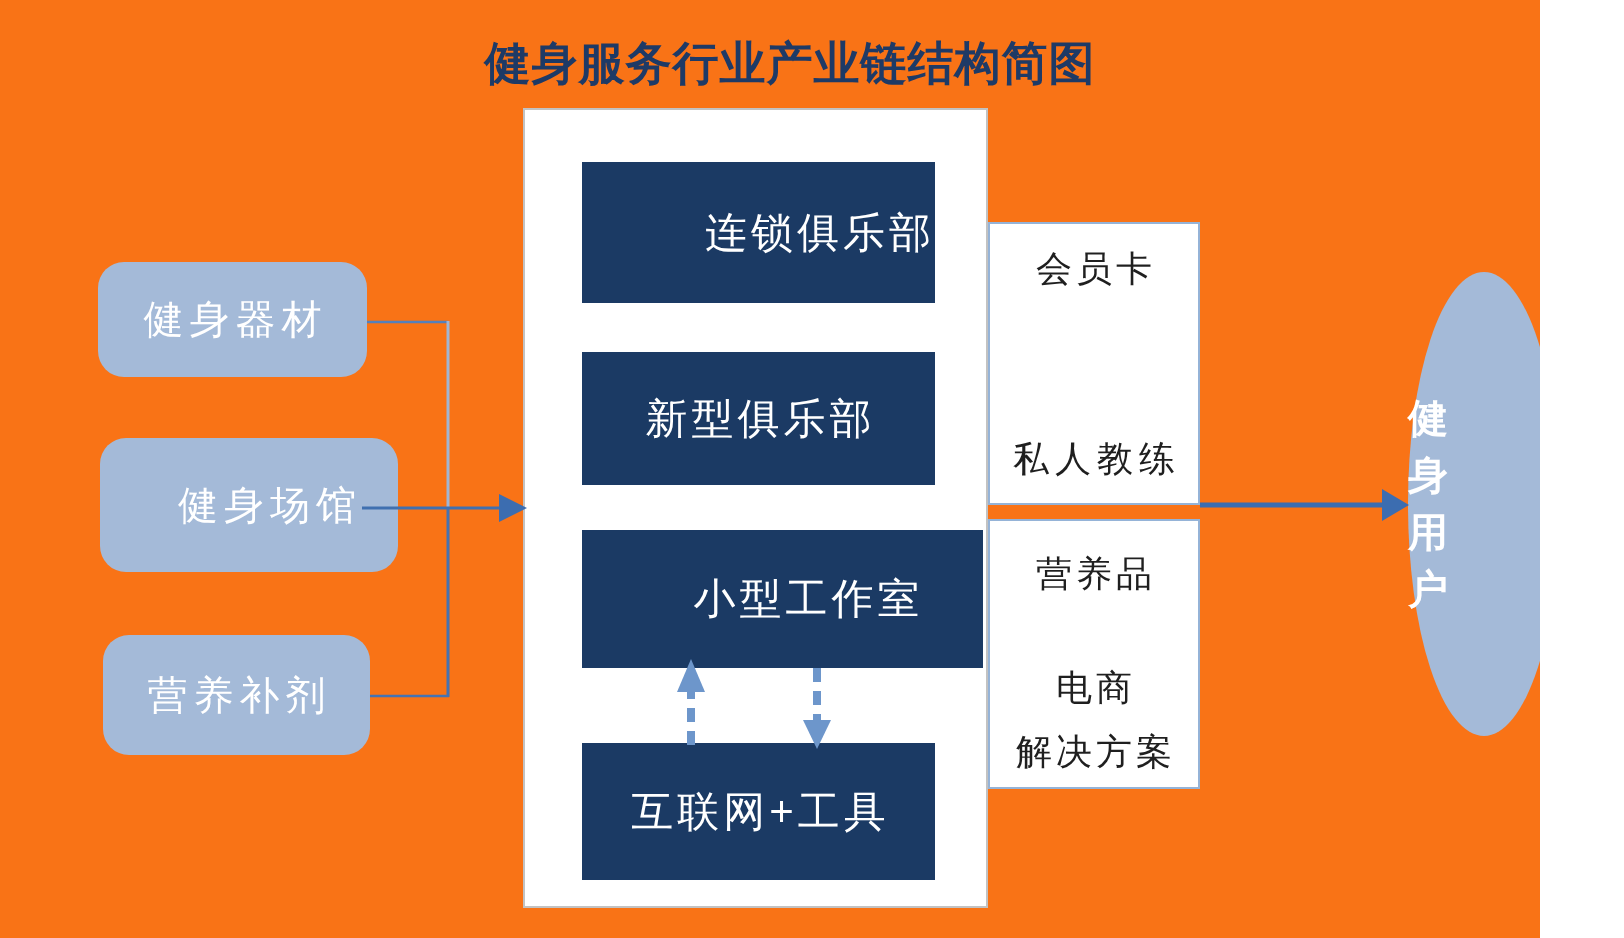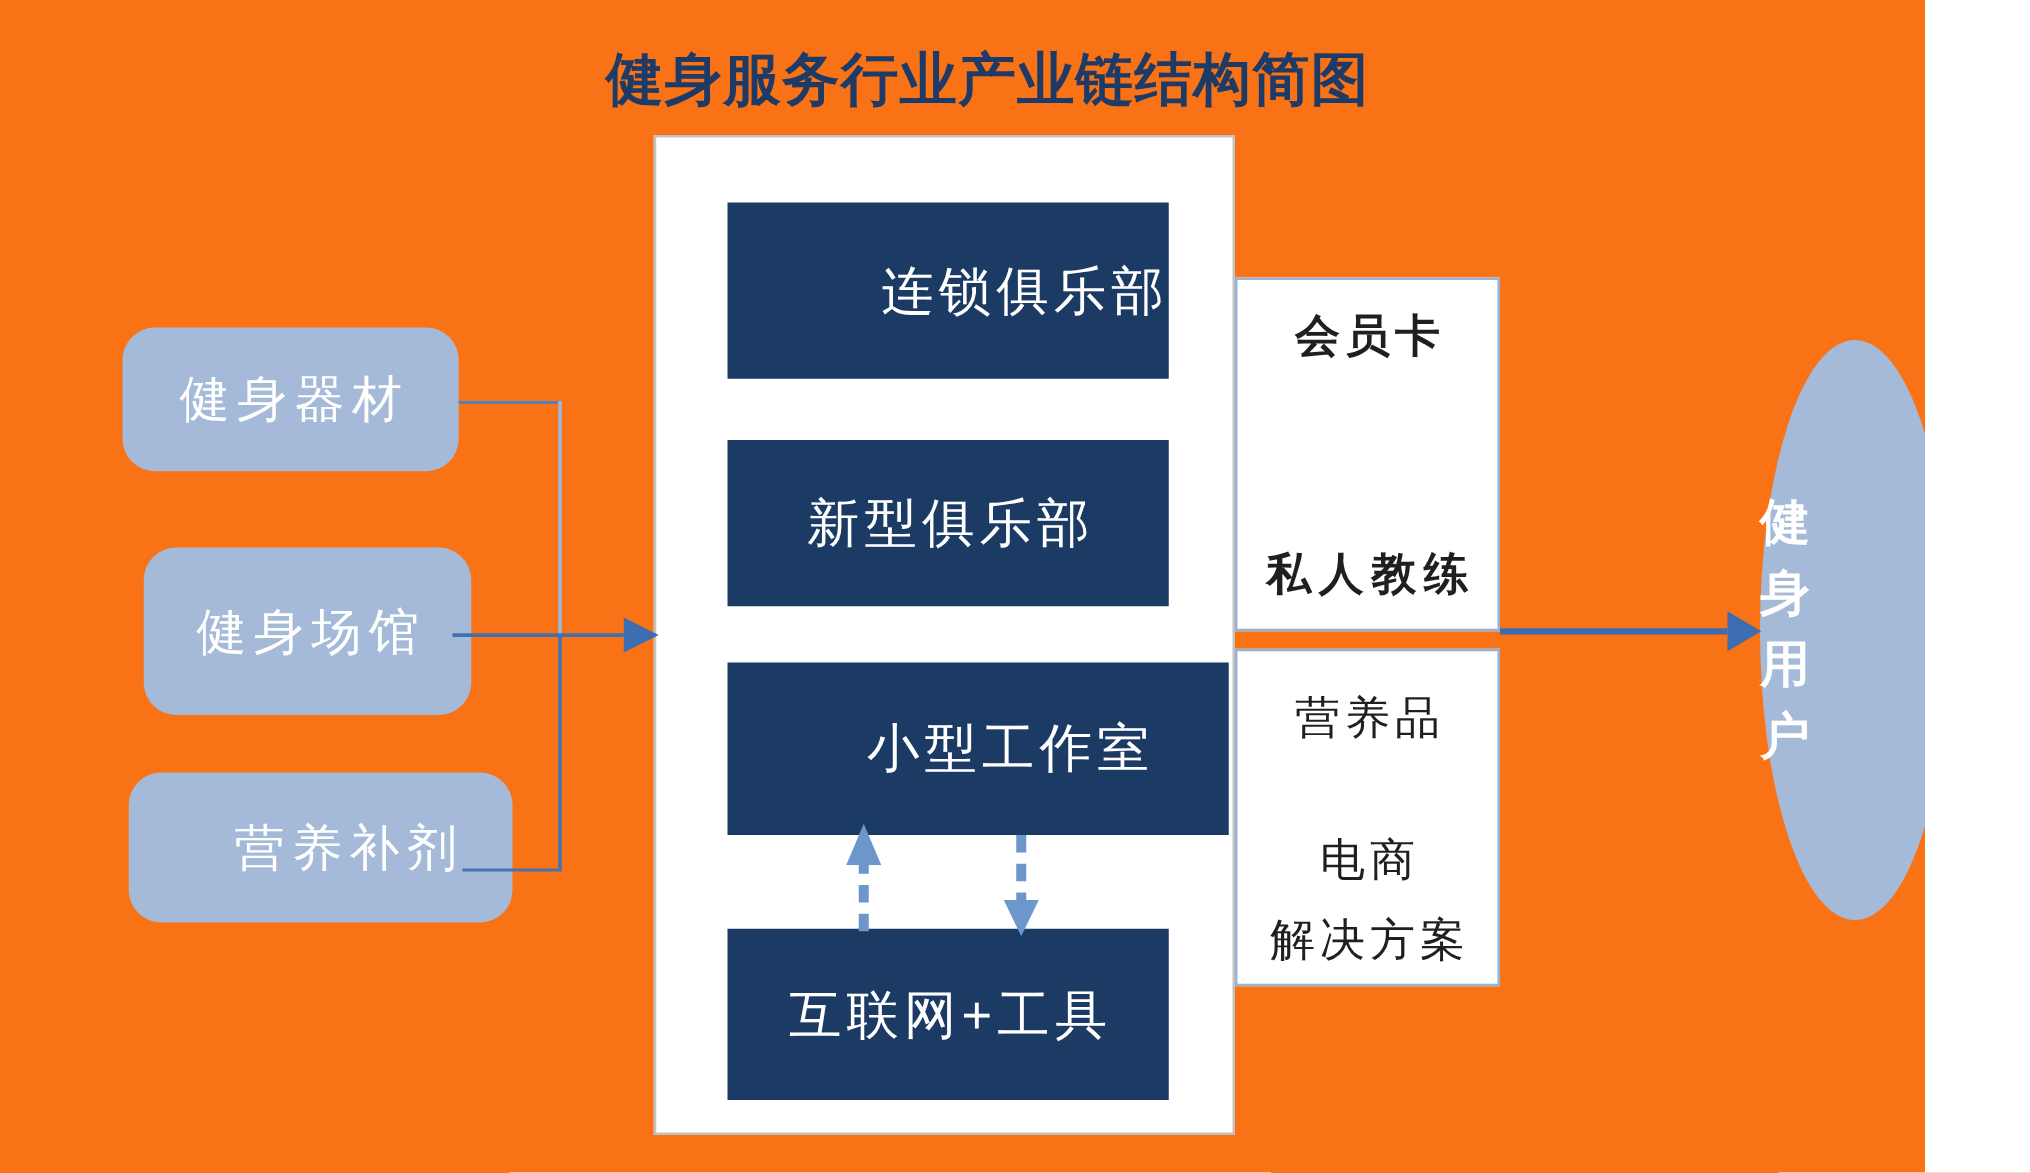--- a/index.html
+++ b/index.html
@@ -34,22 +34,22 @@
     border-radius: 26px;
     display: flex;
     align-items: center;
     justify-content: center;
     color: #ffffff;
     font-size: 40px;
     letter-spacing: 6px;
     text-indent: 6px;
   }
   .upstream-1 { left: 98px;  top: 262px; width: 269px; height: 115px; }
-  .upstream-2 { left: 115px; top: 438px; width: 262px; height: 134px; }
-  .upstream-3 { left: 103px; top: 618px; width: 267px; height: 120px; padding-left: 40px; }
+  .upstream-2 { left: 100px; top: 438px; width: 262px; height: 134px; padding-left: 36px; }
+  .upstream-3 { left: 103px; top: 635px; width: 267px; height: 120px; }
 
   
   .mid-container {
     position: absolute;
     left: 523px;
     top: 108px;
     width: 465px;
     height: 800px;
     background: #ffffff;
     border: 2px solid #C2C2C2;
@@ -75,21 +75,21 @@
 
   
   .service-box {
     position: absolute;
     left: 988px;
     width: 212px;
     background: #ffffff;
     border: 2px solid #95B3D7;
     box-sizing: border-box;
   }
-  .service-top    { top: 222px; height: 283px; font-weight: bold; }
+  .service-top    { top: 222px; height: 283px; }
   .service-bottom { top: 519px; height: 270px; }
   .service-label {
     position: absolute;
     left: 0;
     width: 100%;
     text-align: center;
     color: #1F1F1F;
     font-size: 36px;
     letter-spacing: 4px;
     text-indent: 4px;

